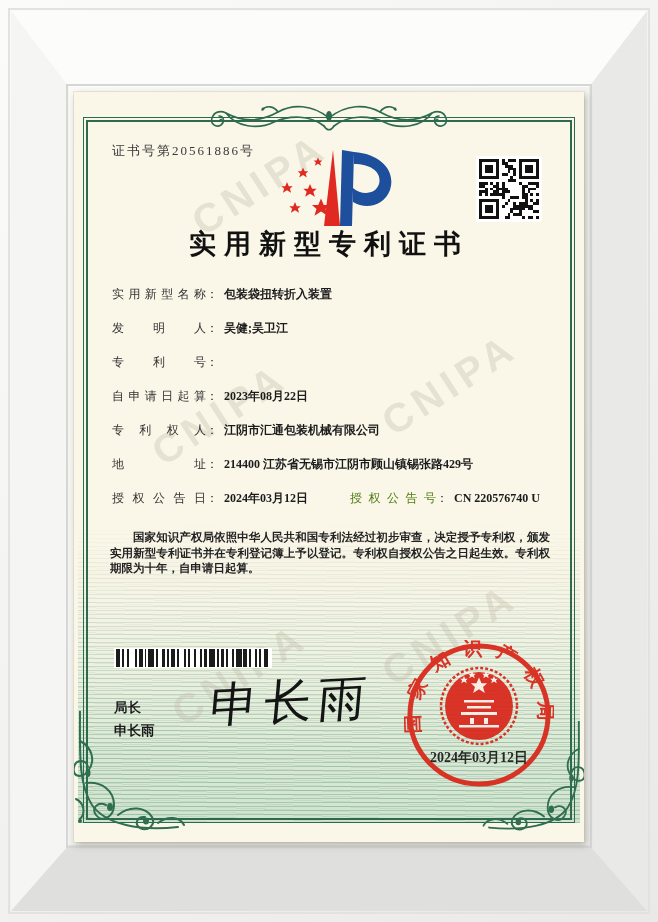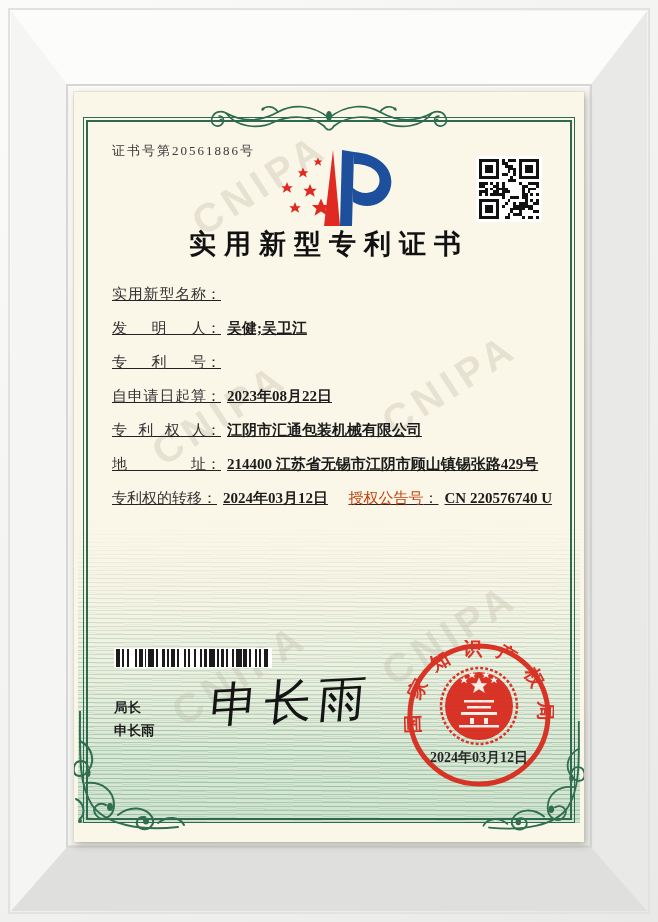--- a/index.html
+++ b/index.html
@@ -26,27 +26,27 @@
   .border-rect-inner{position:absolute;inset:2px;border:2px solid #2e6b4e;}
   .watermark{position:absolute;z-index:1;font-family:"Liberation Sans",sans-serif;
              font-size:40px;font-weight:700;letter-spacing:6px;color:rgba(186,180,160,.30);
              transform:rotate(-33deg);pointer-events:none;}
   .content{position:absolute;inset:0;z-index:3;}
   .cert-no{position:absolute;left:38px;top:50px;font-size:13px;letter-spacing:2px;color:#3a3a3a;}
   .logo{position:absolute;left:200px;top:54px;}
   .qr{position:absolute;left:402px;top:64px;background:#ffffff;padding:3px;line-height:0;}
   .title{position:absolute;left:0;right:0;top:134px;text-align:center;
          font-size:27px;font-weight:700;letter-spacing:8px;color:#111;}
-  .fields{position:absolute;left:38px;top:192px;width:440px;font-size:15px;color:#222;text-decoration:underline;}
+  .fields{position:absolute;left:38px;top:192px;width:440px;font-size:12px;color:#222;}
   .frow{display:flex;align-items:baseline;line-height:21px;margin-bottom:13px;white-space:nowrap;}
   .flabel{display:inline-block;width:94px;text-align:justify;text-align-last:justify;color:#333;}
   .fcolon{margin:0 6px 0 0;}
   .fvalue{font-weight:700;color:#1c1c1c;}
   .grant-gap{width:42px;}
-  .flabel2{display:inline-block;width:86px;text-align:justify;text-align-last:justify;color:#c2410c;}
+  .flabel2{display:inline-block;width:86px;text-align:justify;text-align-last:justify;color:#4d7c0f;}
   .paras{position:absolute;left:36px;right:34px;top:438px;font-size:11.5px;line-height:15.5px;
          color:#222;font-weight:600;text-align:justify;}
   .paras p{margin:0 0 7px 0;text-indent:2em;}
   .barcode{position:absolute;left:40px;top:556px;width:154px;height:18px;background:#fff;padding:1px 2px;}
   .barcode-bars{width:100%;height:100%;display:flex;}
   .barcode-bars i{display:block;height:100%;background:#1b1b1b;}
   .barcode-bars i.sp{background:transparent;}
   .signature{position:absolute;left:136px;top:578px;font-size:48px;letter-spacing:6px;color:#141414;
              transform:rotate(-3deg) skewX(-8deg);font-weight:400;}
   .signer{position:absolute;left:40px;top:604px;font-family:"Liberation Sans","DejaVu Sans",sans-serif;
@@ -281,20 +281,21 @@
             <rect x="1" y="15" width="5" height="5" fill="#fff"></rect>
             <rect x="2" y="16" width="3" height="3" fill="#111"></rect>
           </svg></div>
 
       <div class="title">实用新型专利证书</div>
 
       <div class="fields">
         <div class="frow">
           <span class="flabel">实用新型名称</span>
             <span class="fcolon">：</span>
+          <span class="fvalue">包装袋扭转折入装置</span>
         </div>
         <div class="frow">
           <span class="flabel">发明人</span>
             <span class="fcolon">：</span>
           <span class="fvalue">吴健;吴卫江</span>
         </div>
         <div class="frow">
           <span class="flabel">专利号</span>
             <span class="fcolon">：</span>
         </div>
@@ -307,31 +308,32 @@
           <span class="flabel">专利权人</span>
             <span class="fcolon">：</span>
           <span class="fvalue">江阴市汇通包装机械有限公司</span>
         </div>
         <div class="frow">
           <span class="flabel">地址</span>
             <span class="fcolon">：</span>
           <span class="fvalue">214400 江苏省无锡市江阴市顾山镇锡张路429号</span>
         </div>
         <div class="frow">
-          <span class="flabel">专利权的转移</span>
+          <span class="flabel">授权公告日</span>
             <span class="fcolon">：</span>
           <span class="fvalue">2024年03月12日</span>
           <span class="grant-gap"></span>
           <span class="flabel2">授权公告号</span>
             <span class="fcolon">：</span>
           <span class="fvalue">CN 220576740 U</span>
         </div>
       </div>
 
       <div class="paras">
+        <p>国家知识产权局依照中华人民共和国专利法经过初步审查，决定授予专利权，颁发实用新型专利证书并在专利登记簿上予以登记。专利权自授权公告之日起生效。专利权期限为十年，自申请日起算。</p>
       </div>
 
       <div class="barcode">
           <div class="barcode-bars" id="barcode-bars">
             <i class="" style="flex:2 0 0"></i>
             <i class="sp" style="flex:1 0 0"></i>
             <i class="" style="flex:1 0 0"></i>
             <i class="sp" style="flex:2 0 0"></i>
             <i class="" style="flex:1 0 0"></i>
             <i class="sp" style="flex:3 0 0"></i>

